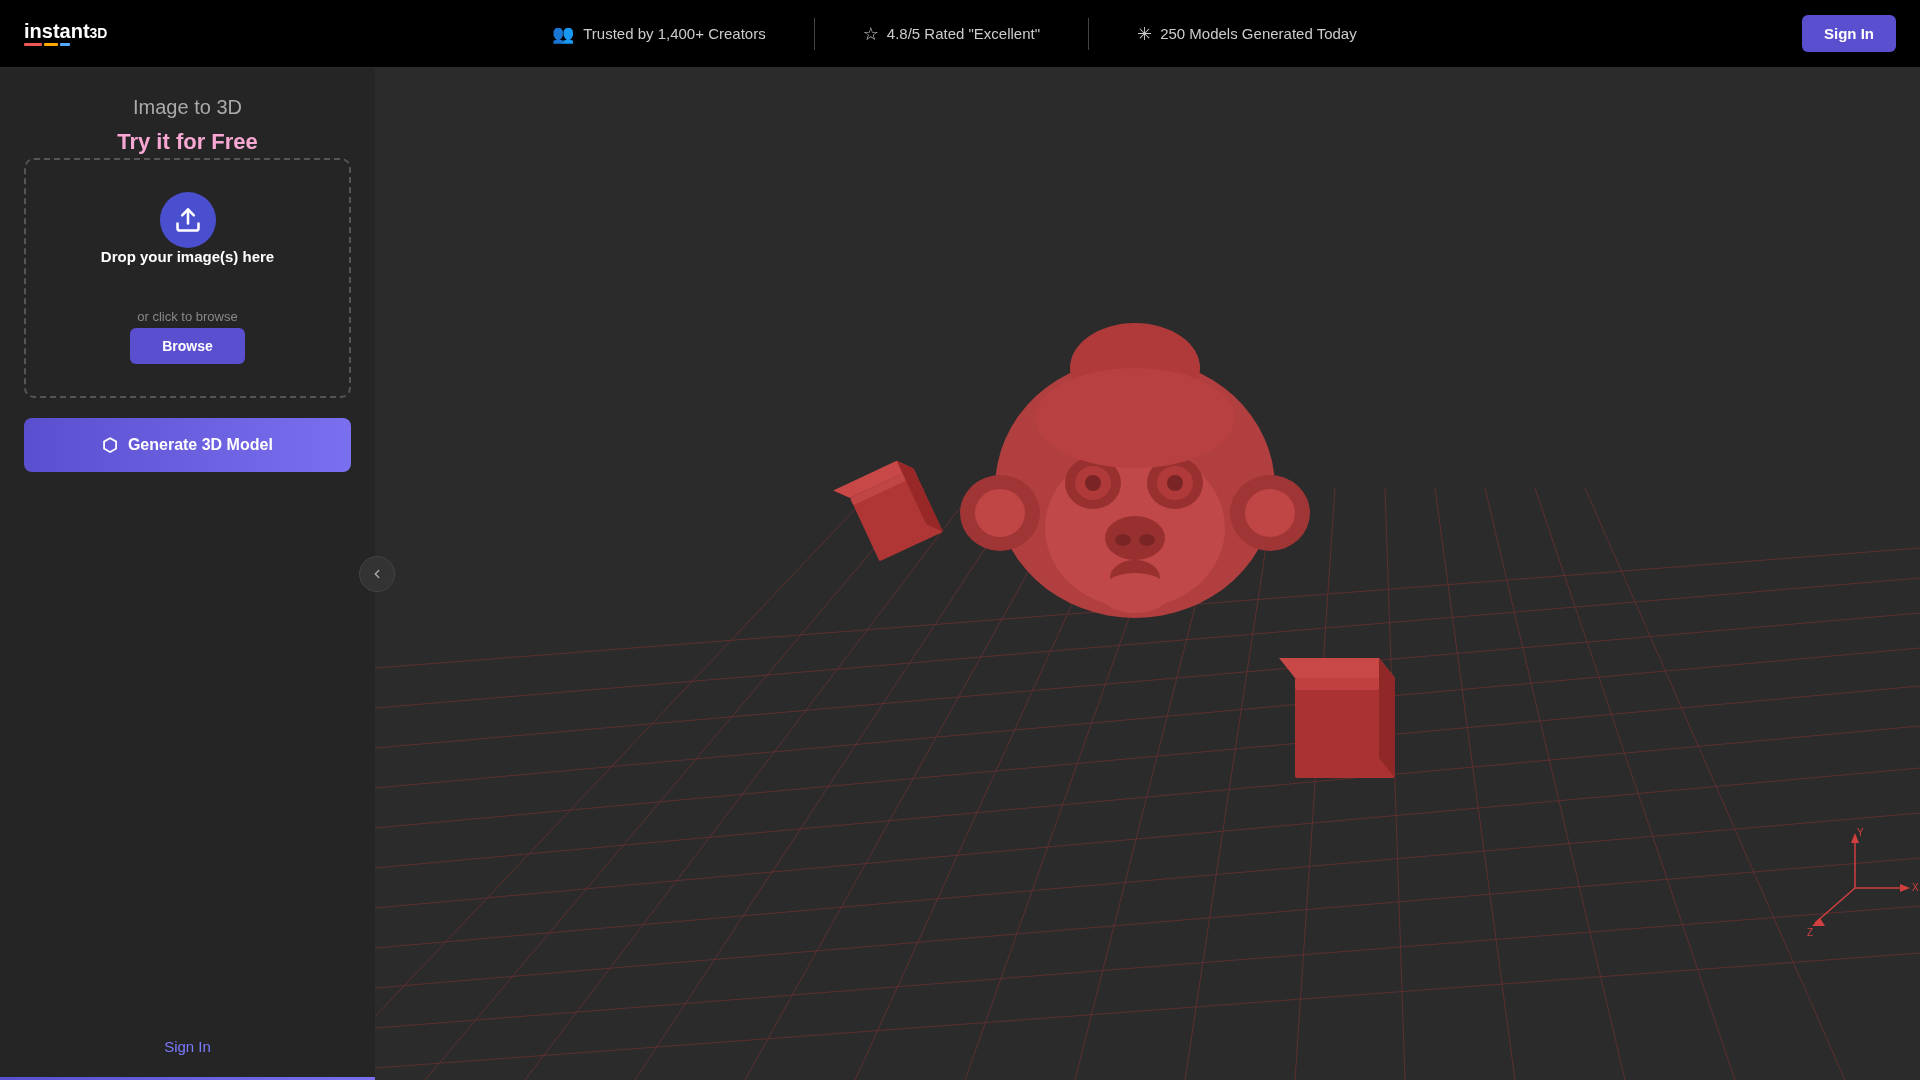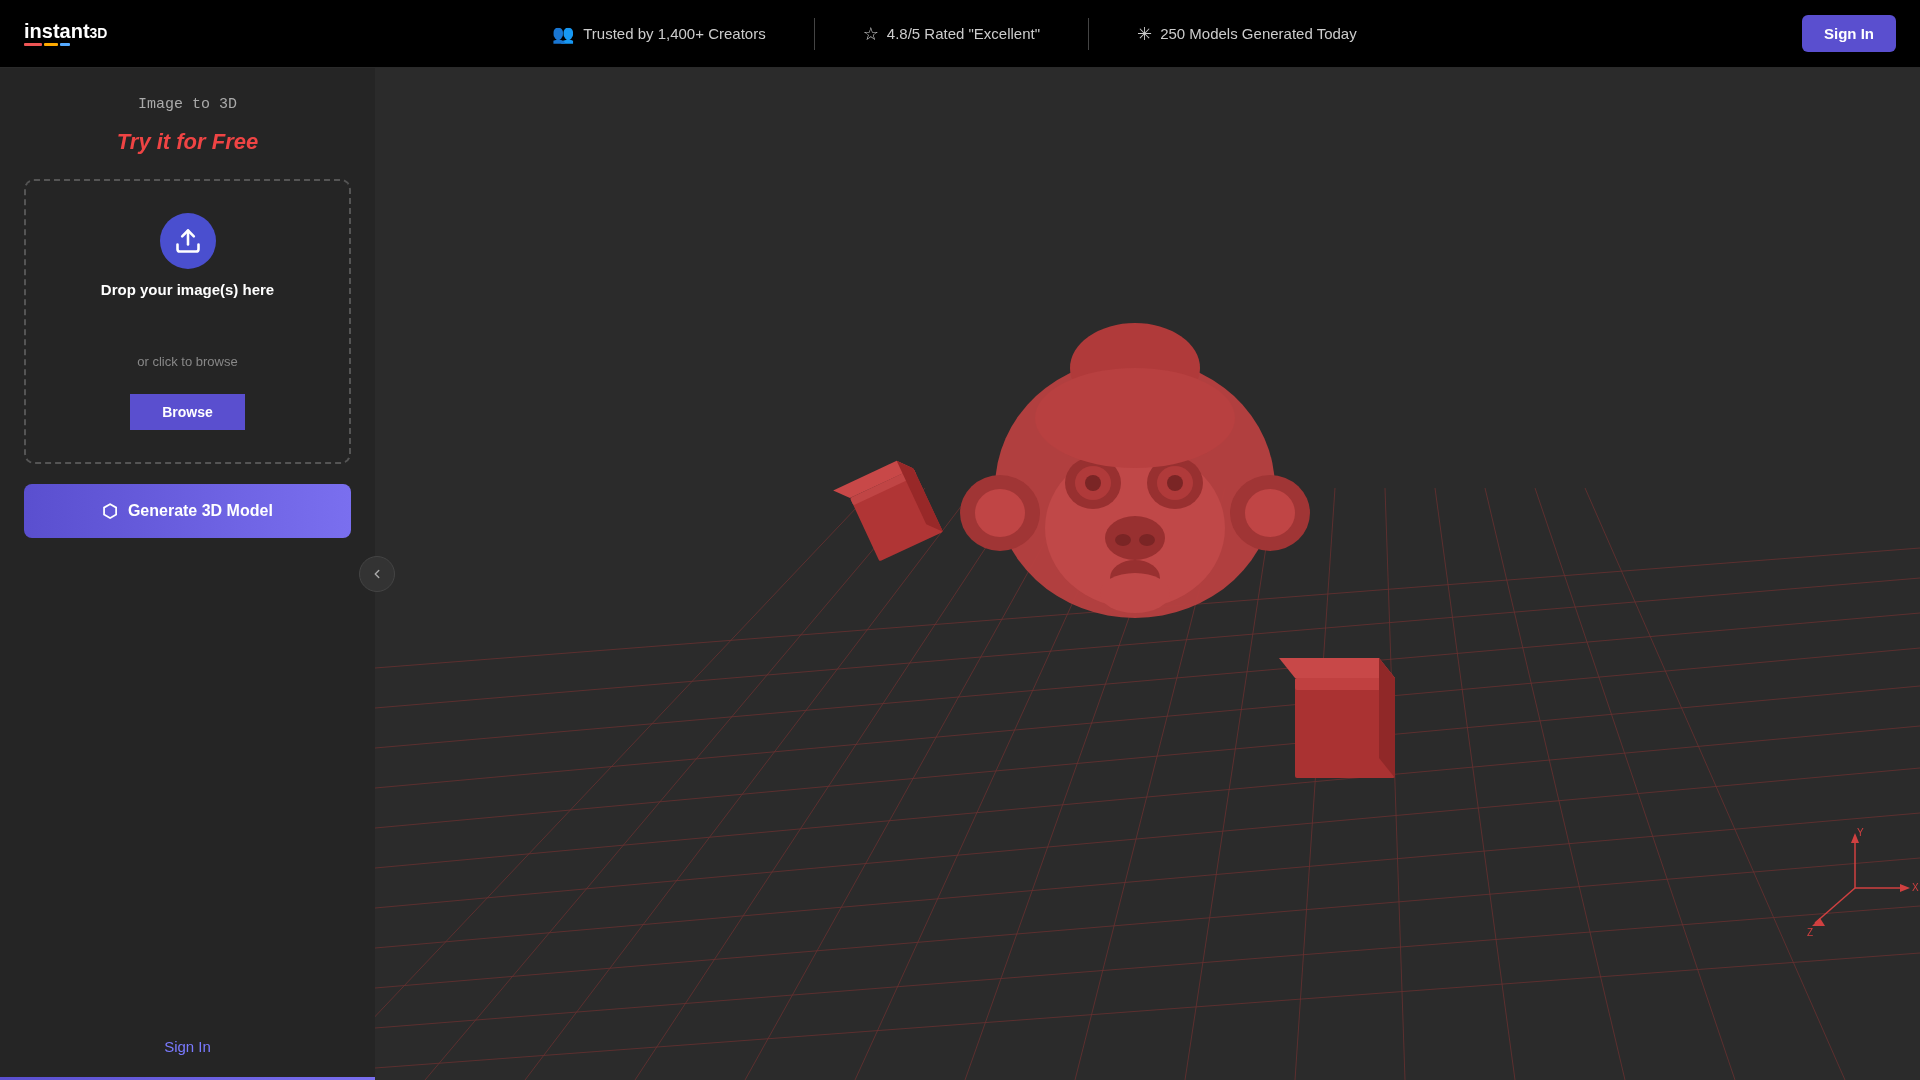--- a/index.html
+++ b/index.html
@@ -108,51 +108,48 @@
       width: 375px;
       min-width: 375px;
       background: #252525;
       display: flex;
       flex-direction: column;
       align-items: center;
       padding: 28px 24px 24px;
       position: relative;
     }
     .sidebar-title {
-      font-size: 15px;
+      font-size: 20px;
       color: #aaaaaa;
-      margin-bottom: 16px;
+      margin-bottom: 10px;
       font-weight: 500;
-      font-family: Liberation Mono, monospace;
     }
     .sidebar-subtitle {
       font-size: 22px;
       font-weight: 700;
-      color: #ef4444;
-      margin-bottom: 24px;
-      font-style: italic;
+      color: #f9a8d4;
+      margin-bottom: 3px;
     }
     .sidebar-desc {
       font-size: 14px;
       color: #888888;
       text-align: center;
       line-height: 1.5;
       margin-bottom: 24px;
     }
 
     
     .drop-zone {
       width: 100%;
       border: 2px dashed #555;
       border-radius: 10px;
       padding: 32px 20px;
       display: flex;
       flex-direction: column;
       align-items: center;
-      gap: 12px;
       margin-bottom: 20px;
       cursor: pointer;
     }
     .upload-icon-circle {
       width: 56px;
       height: 56px;
       background: #4a4fcf;
       border-radius: 50%;
       display: flex;
       align-items: center;
@@ -167,26 +164,26 @@
     }
     .drop-zone-sub {
       font-size: 13px;
       color: #888;
       margin-top: 44px;
     }
     .browse-btn {
       background: #5a4fcf;
       color: #fff;
       border: none;
-      border-radius: 0;
+      border-radius: 6px;
       padding: 10px 32px;
       font-size: 14px;
       font-weight: 600;
       cursor: pointer;
-      margin-top: 13px;
+      margin-top: 4px;
     }
 
     
     .generate-btn {
       width: 100%;
       background: linear-gradient(90deg, #5a4fcf 0%, #7a6fef 100%);
       color: #fff;
       border: none;
       border-radius: 8px;
       padding: 16px;

